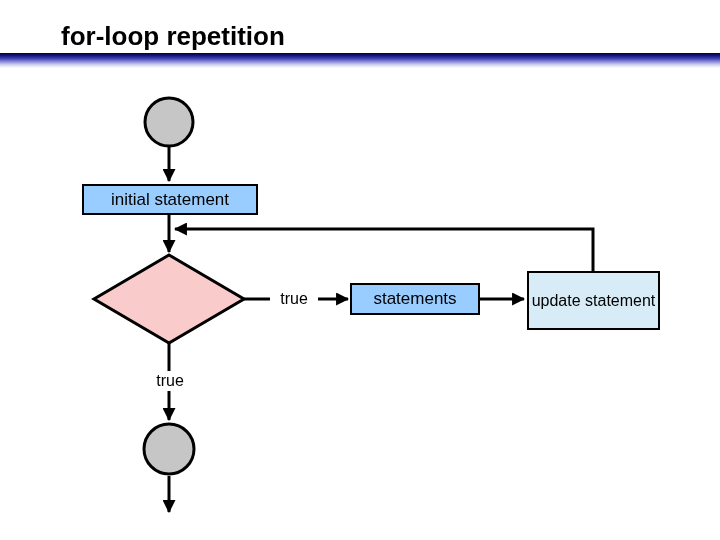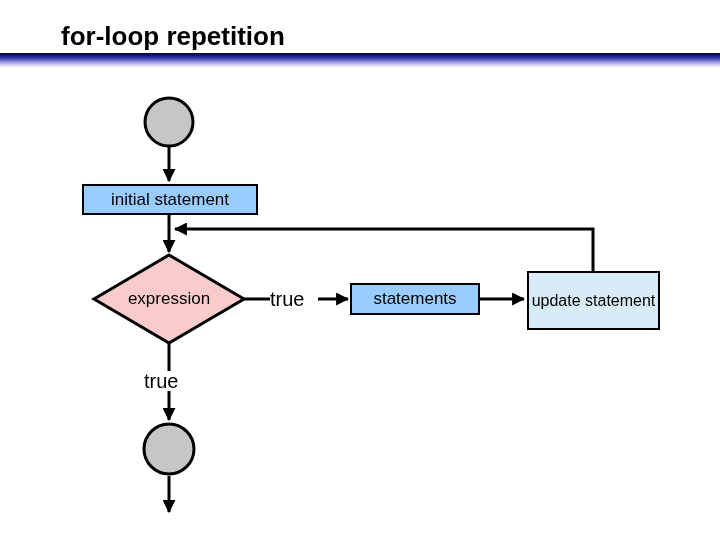--- a/index.html
+++ b/index.html
@@ -67,22 +67,22 @@
     top: 289px;
     width: 130px;
     text-align: center;
     font-size: 17px;
     line-height: 20px;
     color: #000000;
   }
   .branch-label {
     position: absolute;
     background: #ffffff;
-    text-align: left;
-    font-size: 20px;
+    text-align: center;
+    font-size: 16px;
     line-height: 20px;
     color: #000000;
   }
   .label-true  { left: 270px; top: 289px; width: 48px; }
   .label-false { left: 144px; top: 371px; width: 52px; }
 </style>
 </head>
 <body>
 
 <div class="slide">
@@ -116,21 +116,20 @@
 
     <circle cx="169" cy="449" r="25" stroke="#000000" stroke-width="3" fill="#C6C6C6"></circle>
 
     <line x1="169" y1="476" x2="169" y2="512" stroke="#000000" stroke-width="3" marker-end="url(#arrow)"></line>
   </svg>
 
   <div class="node-box box-initial" style="background-color: rgb(153, 204, 255);">
     <span>initial statement</span>
   </div>
 
-  <div class="diamond-label">expression</div>
 
   <div class="node-box box-statements" style="background-color: rgb(153, 204, 255);">
     <span>statements</span>
   </div>
 
   <div class="node-box box-update" style="background-color: rgb(216, 236, 248);">
     <span>update statement</span>
   </div>
 
   <div class="branch-label label-true">true</div>

